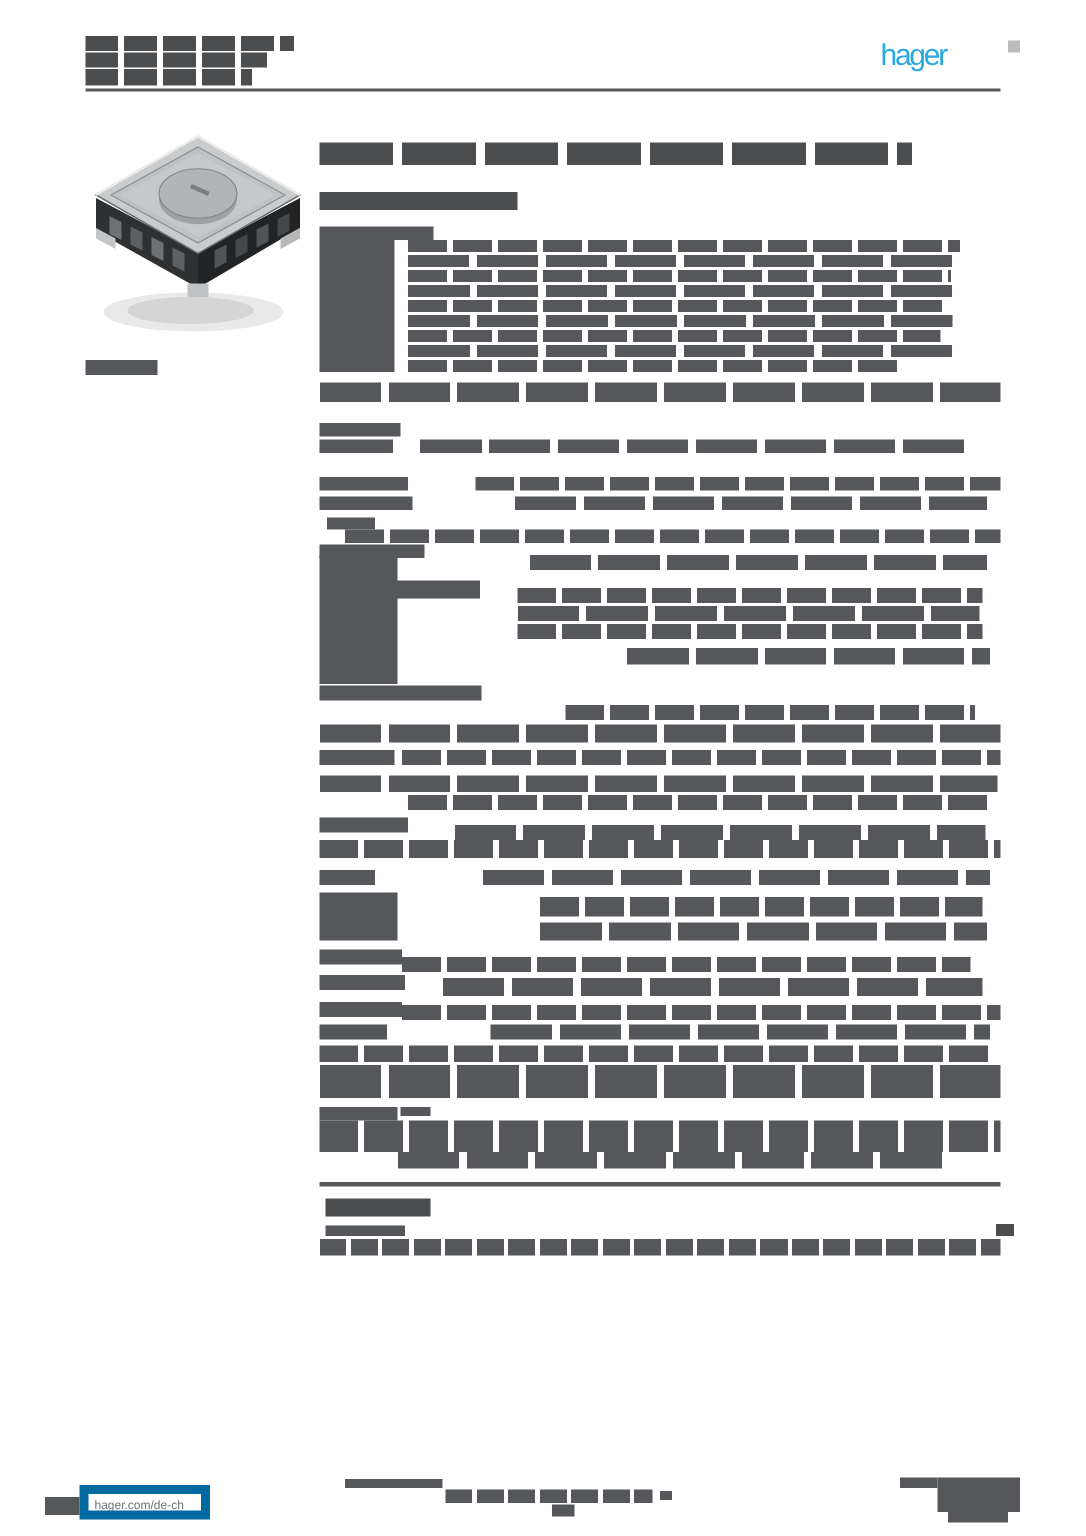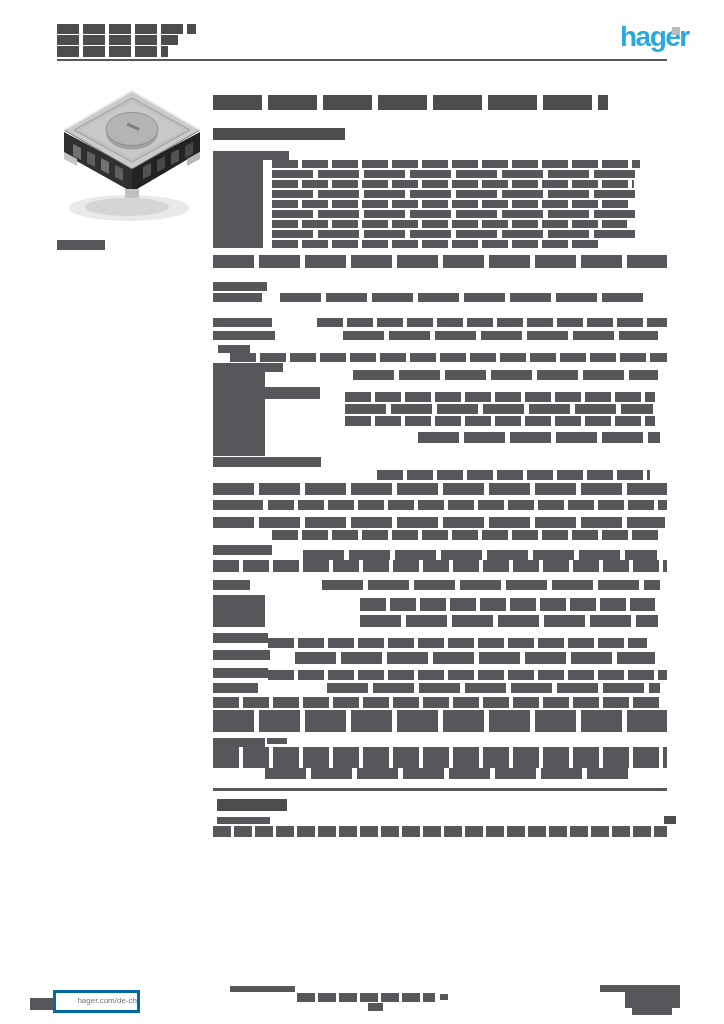--- a/index.html
+++ b/index.html
@@ -9,28 +9,28 @@
   }
   
   .bar{position:absolute;background:#55575a;}
   .bar.d{background:#4b4d4f;}
   .bar.gd{background:repeating-linear-gradient(90deg,#4b4d4f 0 22px,rgba(0,0,0,0) 22px 26px);}
   .bar.gt{background:repeating-linear-gradient(90deg,#4b4d4f 0 49px,rgba(0,0,0,0) 49px 55px);}
   .bar.g1{background:repeating-linear-gradient(90deg,#55575a 0 26px,rgba(0,0,0,0) 26px 30px);}
   .bar.g2{background:repeating-linear-gradient(90deg,#55575a 0 41px,rgba(0,0,0,0) 41px 46px);}
   .bar.g3{background:repeating-linear-gradient(90deg,#55575a 0 18px,rgba(0,0,0,0) 18px 21px);}
   .logo{
-    position:absolute;left:620px;top:20px;width:76px;height:34px;
-    color:#29a9e0;font-weight:bold;font-size:28px;letter-spacing:-1.5px;line-height:34px;
+    position:absolute;left:587px;top:20px;width:76px;height:34px;
+    color:#29a9e0;font-weight:normal;font-size:20px;letter-spacing:-1.5px;line-height:34px;
   }
   .logo-square{position:absolute;left:672px;top:27px;width:8px;height:8px;background:#b9bbbd;}
   .product{position:absolute;left:57px;top:86px;width:150px;height:152px;}
   .urlbox{
     position:absolute;left:53px;top:990px;width:87px;height:23px;background:#ffffff;
-    border:3px solid #0369a1;box-sizing:border-box;text-align:right;
+    border:6px solid #0369a1;box-sizing:border-box;
   }
   .urlbox span{
     display:block;padding:3px 0 0 4px;font-size:8px;line-height:9px;color:#6f7377;
     letter-spacing:0px;white-space:nowrap;
   }
 </style>
 </head>
 <body>
 
 <div class="stage">

